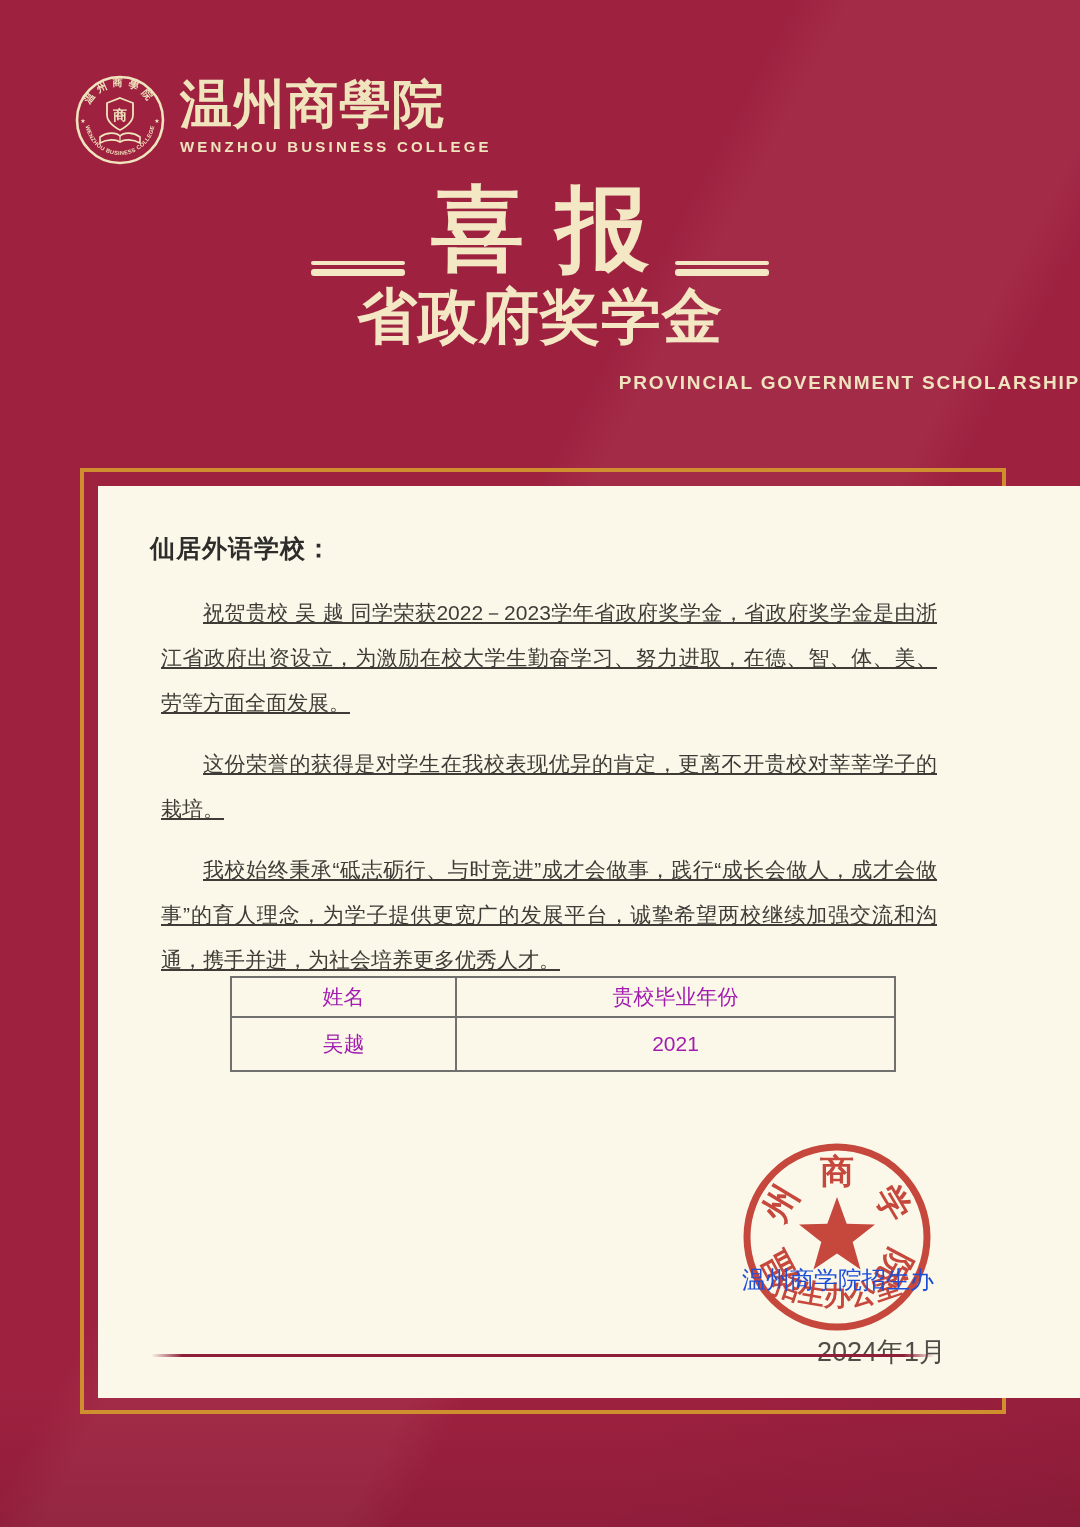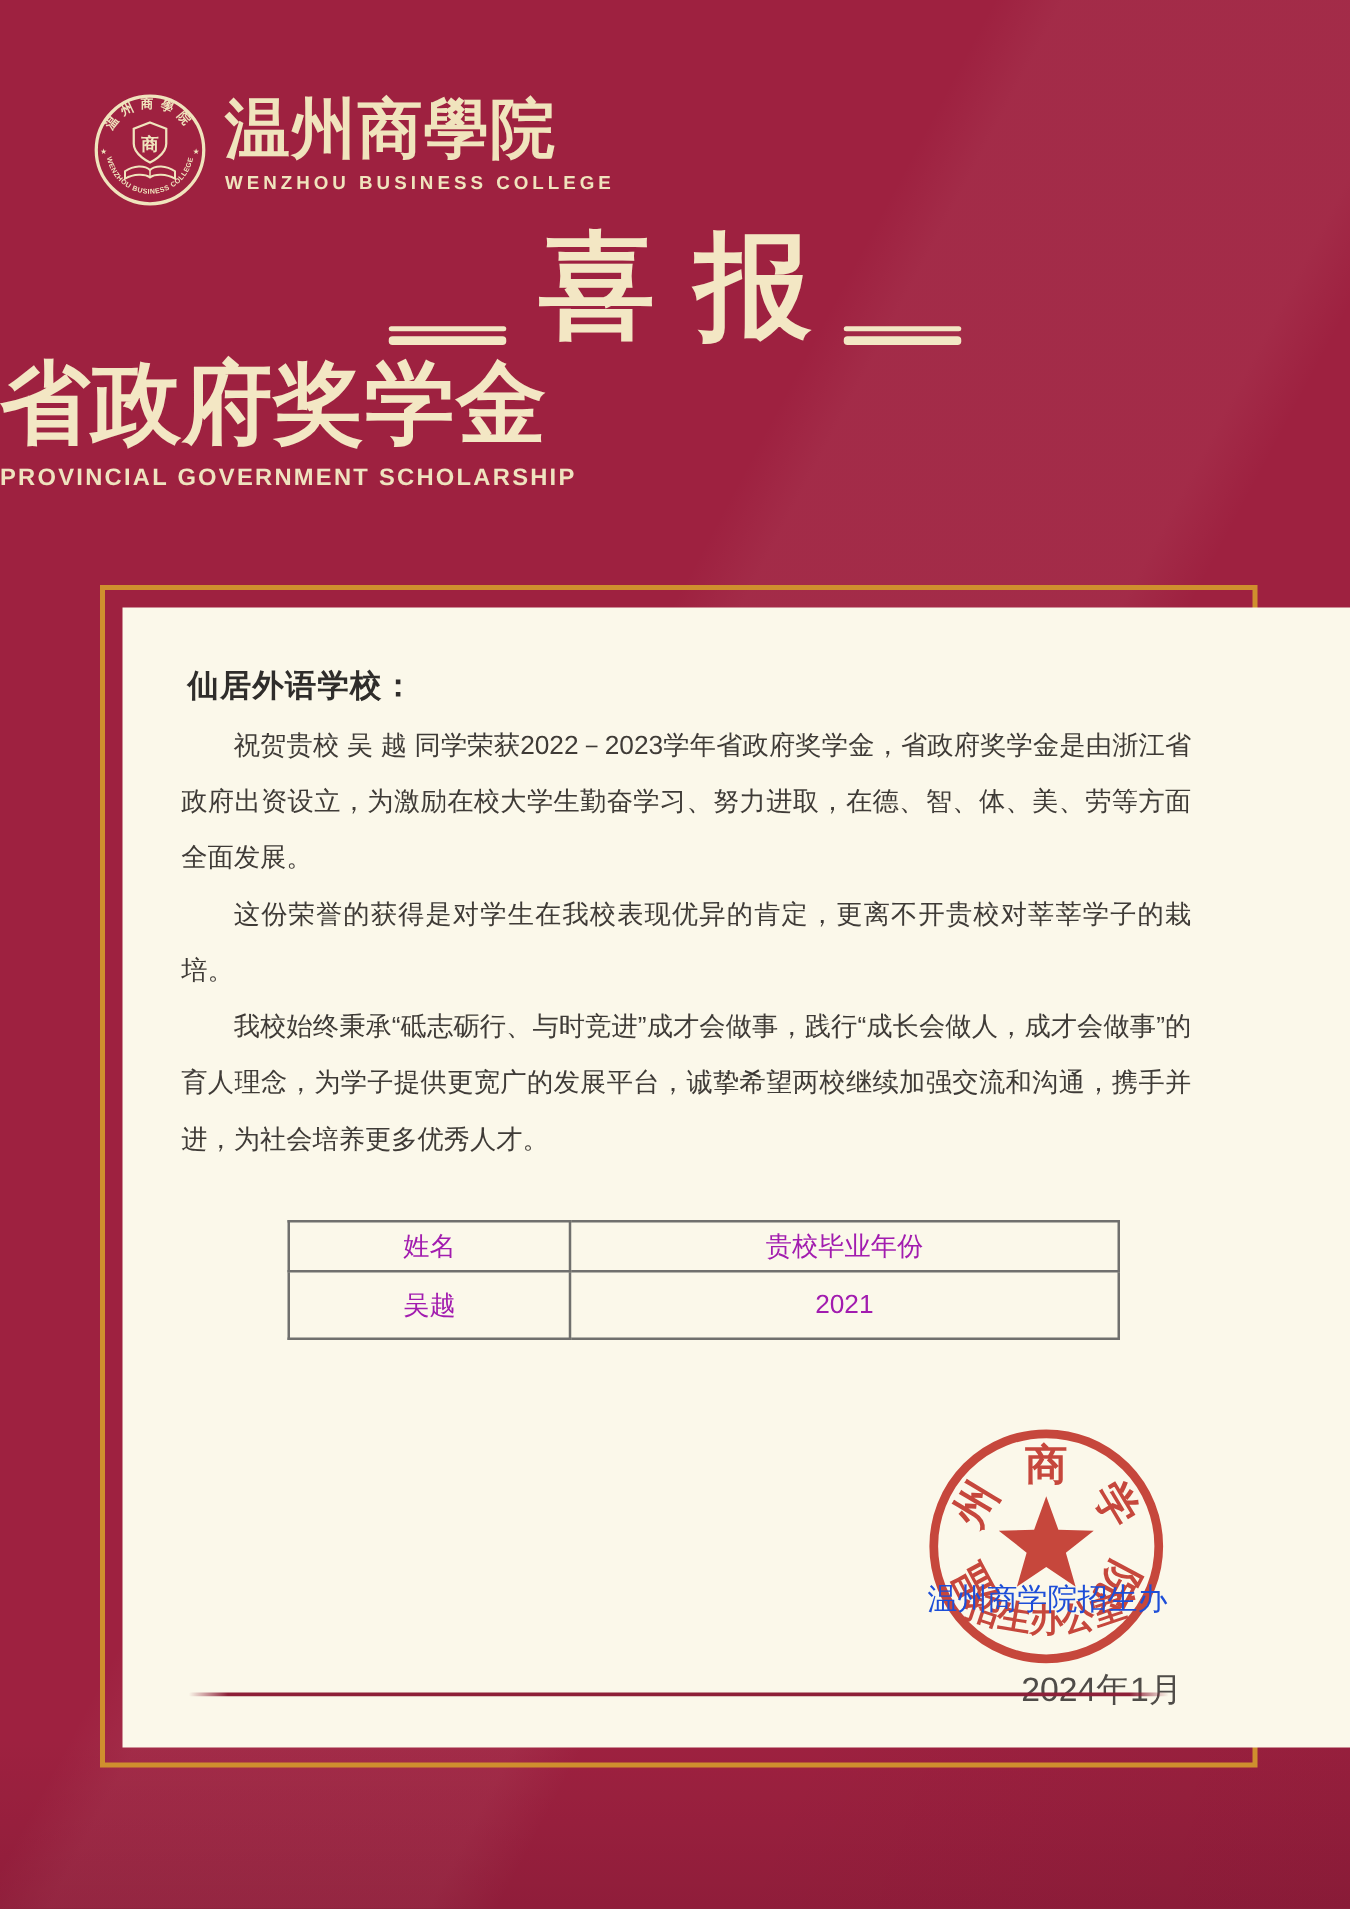--- a/index.html
+++ b/index.html
@@ -27,39 +27,39 @@
     display:flex;justify-content:center;align-items:flex-end;gap:26px;}
   .banner-title{
     font-size:93px;font-weight:900;color:#f3e7c4;letter-spacing:32px;margin-right:-32px;
     line-height:1;white-space:nowrap;
   }
   .dash{width:94px;}
   .dash .thin{height:4px;background:#f3e7c4;border-radius:2px;}
   .dash .thick{height:7px;background:#f3e7c4;border-radius:3px;margin-top:4px;}
 
   .main-title{
-    position:absolute;left:0;top:284px;width:1080px;
-    font-size:72px;font-weight:900;color:#f3e7c4;letter-spacing:1px;line-height:1.1;white-space:nowrap;
+    position:absolute;left:0;top:284px;width:1080px;text-align:center;
+    font-size:60px;font-weight:900;color:#f3e7c4;letter-spacing:1px;line-height:1.1;white-space:nowrap;
   }
   .subtitle{
-    position:absolute;left:0;top:372px;width:1080px;text-align:left;
+    position:absolute;left:0;top:372px;width:1080px;text-align:right;
     font-size:19px;font-weight:bold;color:#efe3bf;letter-spacing:1.8px;white-space:nowrap;
   }
 
   
   .frame{position:absolute;left:80px;top:468px;width:926px;height:946px;
     border:4px solid #cf8f2e;box-sizing:border-box;}
   .card{position:absolute;left:98px;top:486px;width:1040px;height:912px;background:#fbf8ea;}
 
   .salutation{position:absolute;left:52px;top:46px;font-size:25px;font-weight:bold;color:#2f2d2b;letter-spacing:1px;}
   .letter-body{
     position:absolute;left:47px;top:88px;width:808px;
     font-size:21px;line-height:45px;color:#3f3b37;text-align:justify;
   }
-  .letter-body p{margin:0;text-indent:2em;}
+  .letter-body p{margin:16px;text-indent:2em;text-decoration:underline;}
 
   
   .scholar-table{
     position:absolute;left:132px;top:490px;width:666px;
     border-collapse:collapse;table-layout:fixed;
     font-size:21px;color:#a21caf;
   }
   .scholar-table td,.scholar-table th{
     border:2px solid #70706e;text-align:center;font-weight:normal;padding:0;
   }

